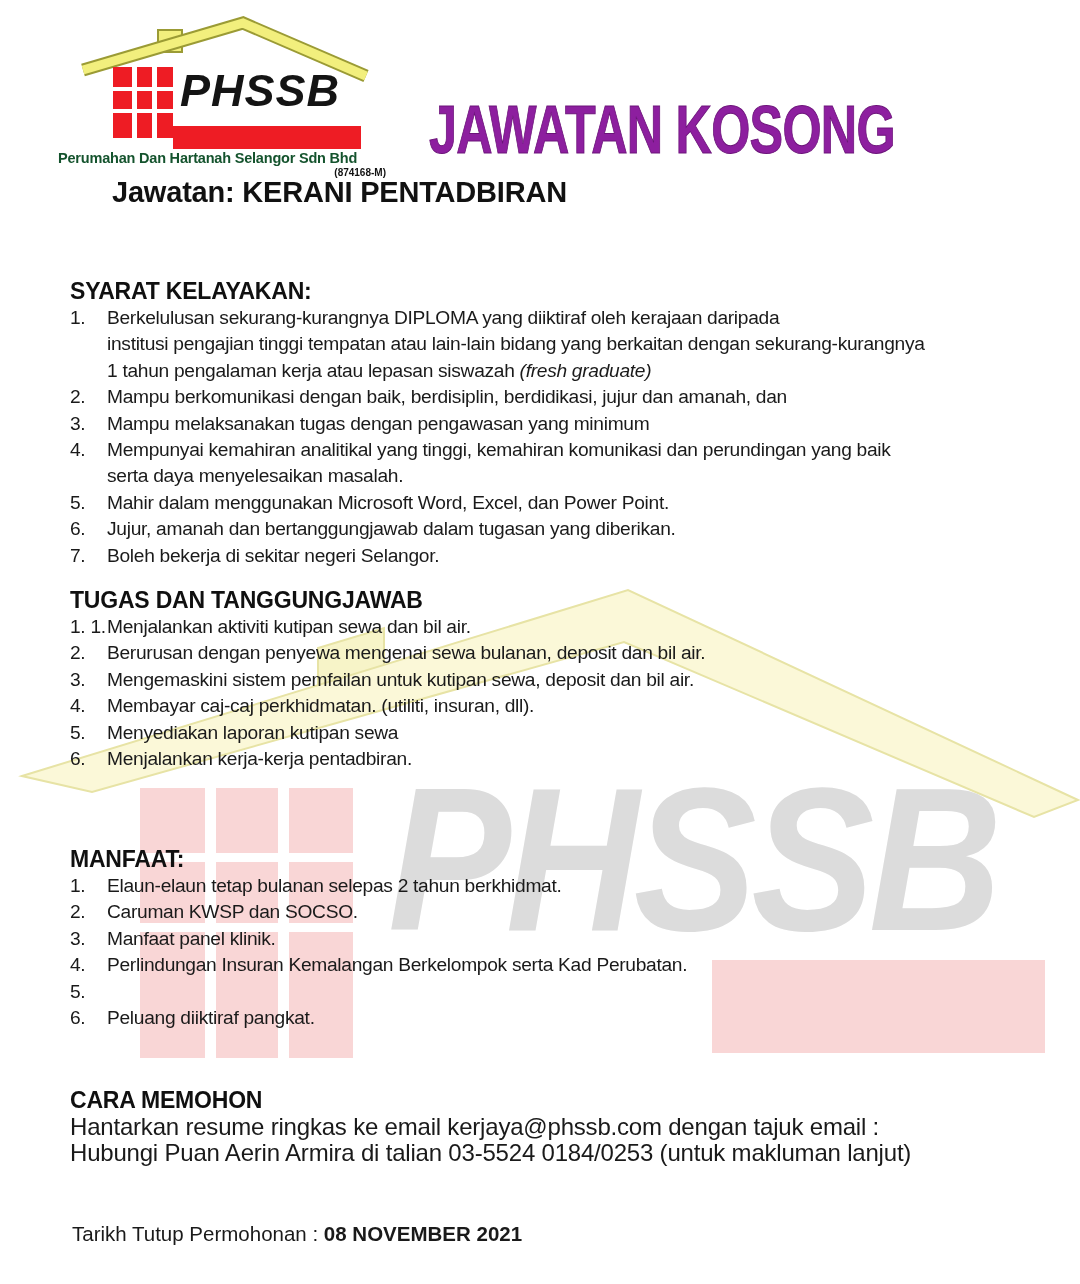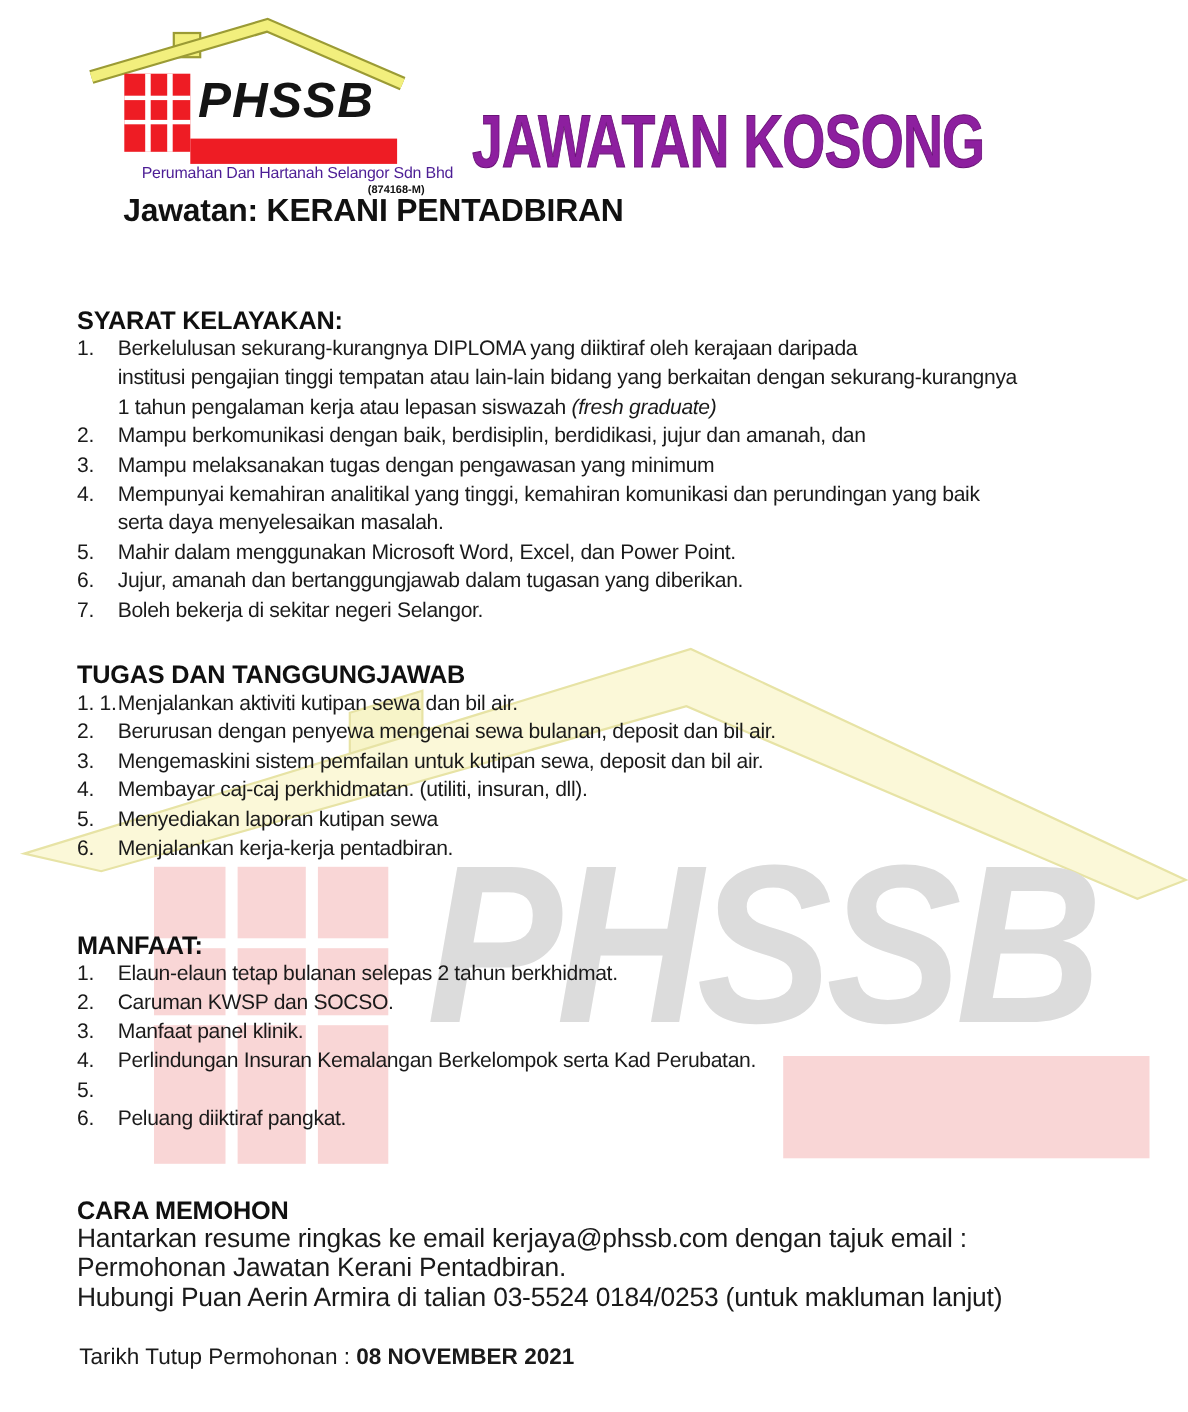--- a/index.html
+++ b/index.html
@@ -18,22 +18,22 @@
     transform:scaleX(0.9);transform-origin:left top;line-height:1;
   }
   
   .logo{position:absolute;left:68px;top:14px;width:334px;height:172px;z-index:2;}
   .logo svg{position:absolute;left:0;top:0;}
   .logo-acronym{
     position:absolute;left:112px;top:54px;font-size:45px;font-weight:700;
     font-style:italic;letter-spacing:1px;color:#141414;line-height:1;
   }
   .logo-company{
-    position:absolute;left:-10px;top:136px;width:354px;text-align:right;
-    font-size:14.5px;font-weight:400;letter-spacing:-0.2px;white-space:nowrap;color:#4c1d95;
+    position:absolute;left:-10px;top:136px;width:354px;text-align:left;
+    font-size:14.5px;font-weight:700;letter-spacing:-0.2px;white-space:nowrap;color:#14532d;
   }
   .logo-reg{
     position:absolute;right:16px;top:153px;font-size:10px;font-weight:700;color:#111;
   }
   
   .main-title{
     position:absolute;left:429px;top:92px;margin:0;z-index:2;
     font-size:68px;font-weight:700;color:#8d1f9f;-webkit-text-stroke:1px #6b1379;
     letter-spacing:-1px;white-space:nowrap;line-height:1.1;
     transform:scaleX(0.74);transform-origin:left top;
@@ -131,21 +131,21 @@
           <span class="num">6.</span>
           <span class="txt">Jujur, amanah dan bertanggungjawab dalam tugasan yang diberikan.</span>
         </div>
         <div class="row">
           <span class="num">7.</span>
           <span class="txt">Boleh bekerja di sekitar negeri Selangor.</span>
         </div>
       </div>
   </section>
 
-  <section class="sec" style="top:599px">
+  <section class="sec" style="top:586px">
     <h2>TUGAS DAN TANGGUNGJAWAB</h2>
     <div class="list">
         <div class="row">
           <span class="num">1. 1.</span>
           <span class="txt">Menjalankan aktiviti kutipan sewa dan bil air.</span>
         </div>
         <div class="row">
           <span class="num">2.</span>
           <span class="txt">Berurusan dengan penyewa mengenai sewa bulanan, deposit dan bil air.</span>
         </div>
@@ -194,21 +194,20 @@
           <span class="num">6.</span>
           <span class="txt">Peluang diiktiraf pangkat.</span>
         </div>
       </div>
   </section>
 
   <section class="sec" style="top:1086px">
     <h2>CARA MEMOHON</h2>
     <div class="paras">
         <div class="para">Hantarkan resume ringkas ke email kerjaya@phssb.com dengan tajuk email :</div>
-        <div class="para">Permohonan Jawatan Kerani Pentadbiran.</div>
         <div class="para">Hubungi Puan Aerin Armira di talian 03-5524 0184/0253 (untuk makluman lanjut)</div>
       </div>
   </section>
 
   <div class="closing">
     <span>Tarikh Tutup Permohonan : </span><span class="b">08 NOVEMBER 2021</span>
   </div>
 
 </div>
 

